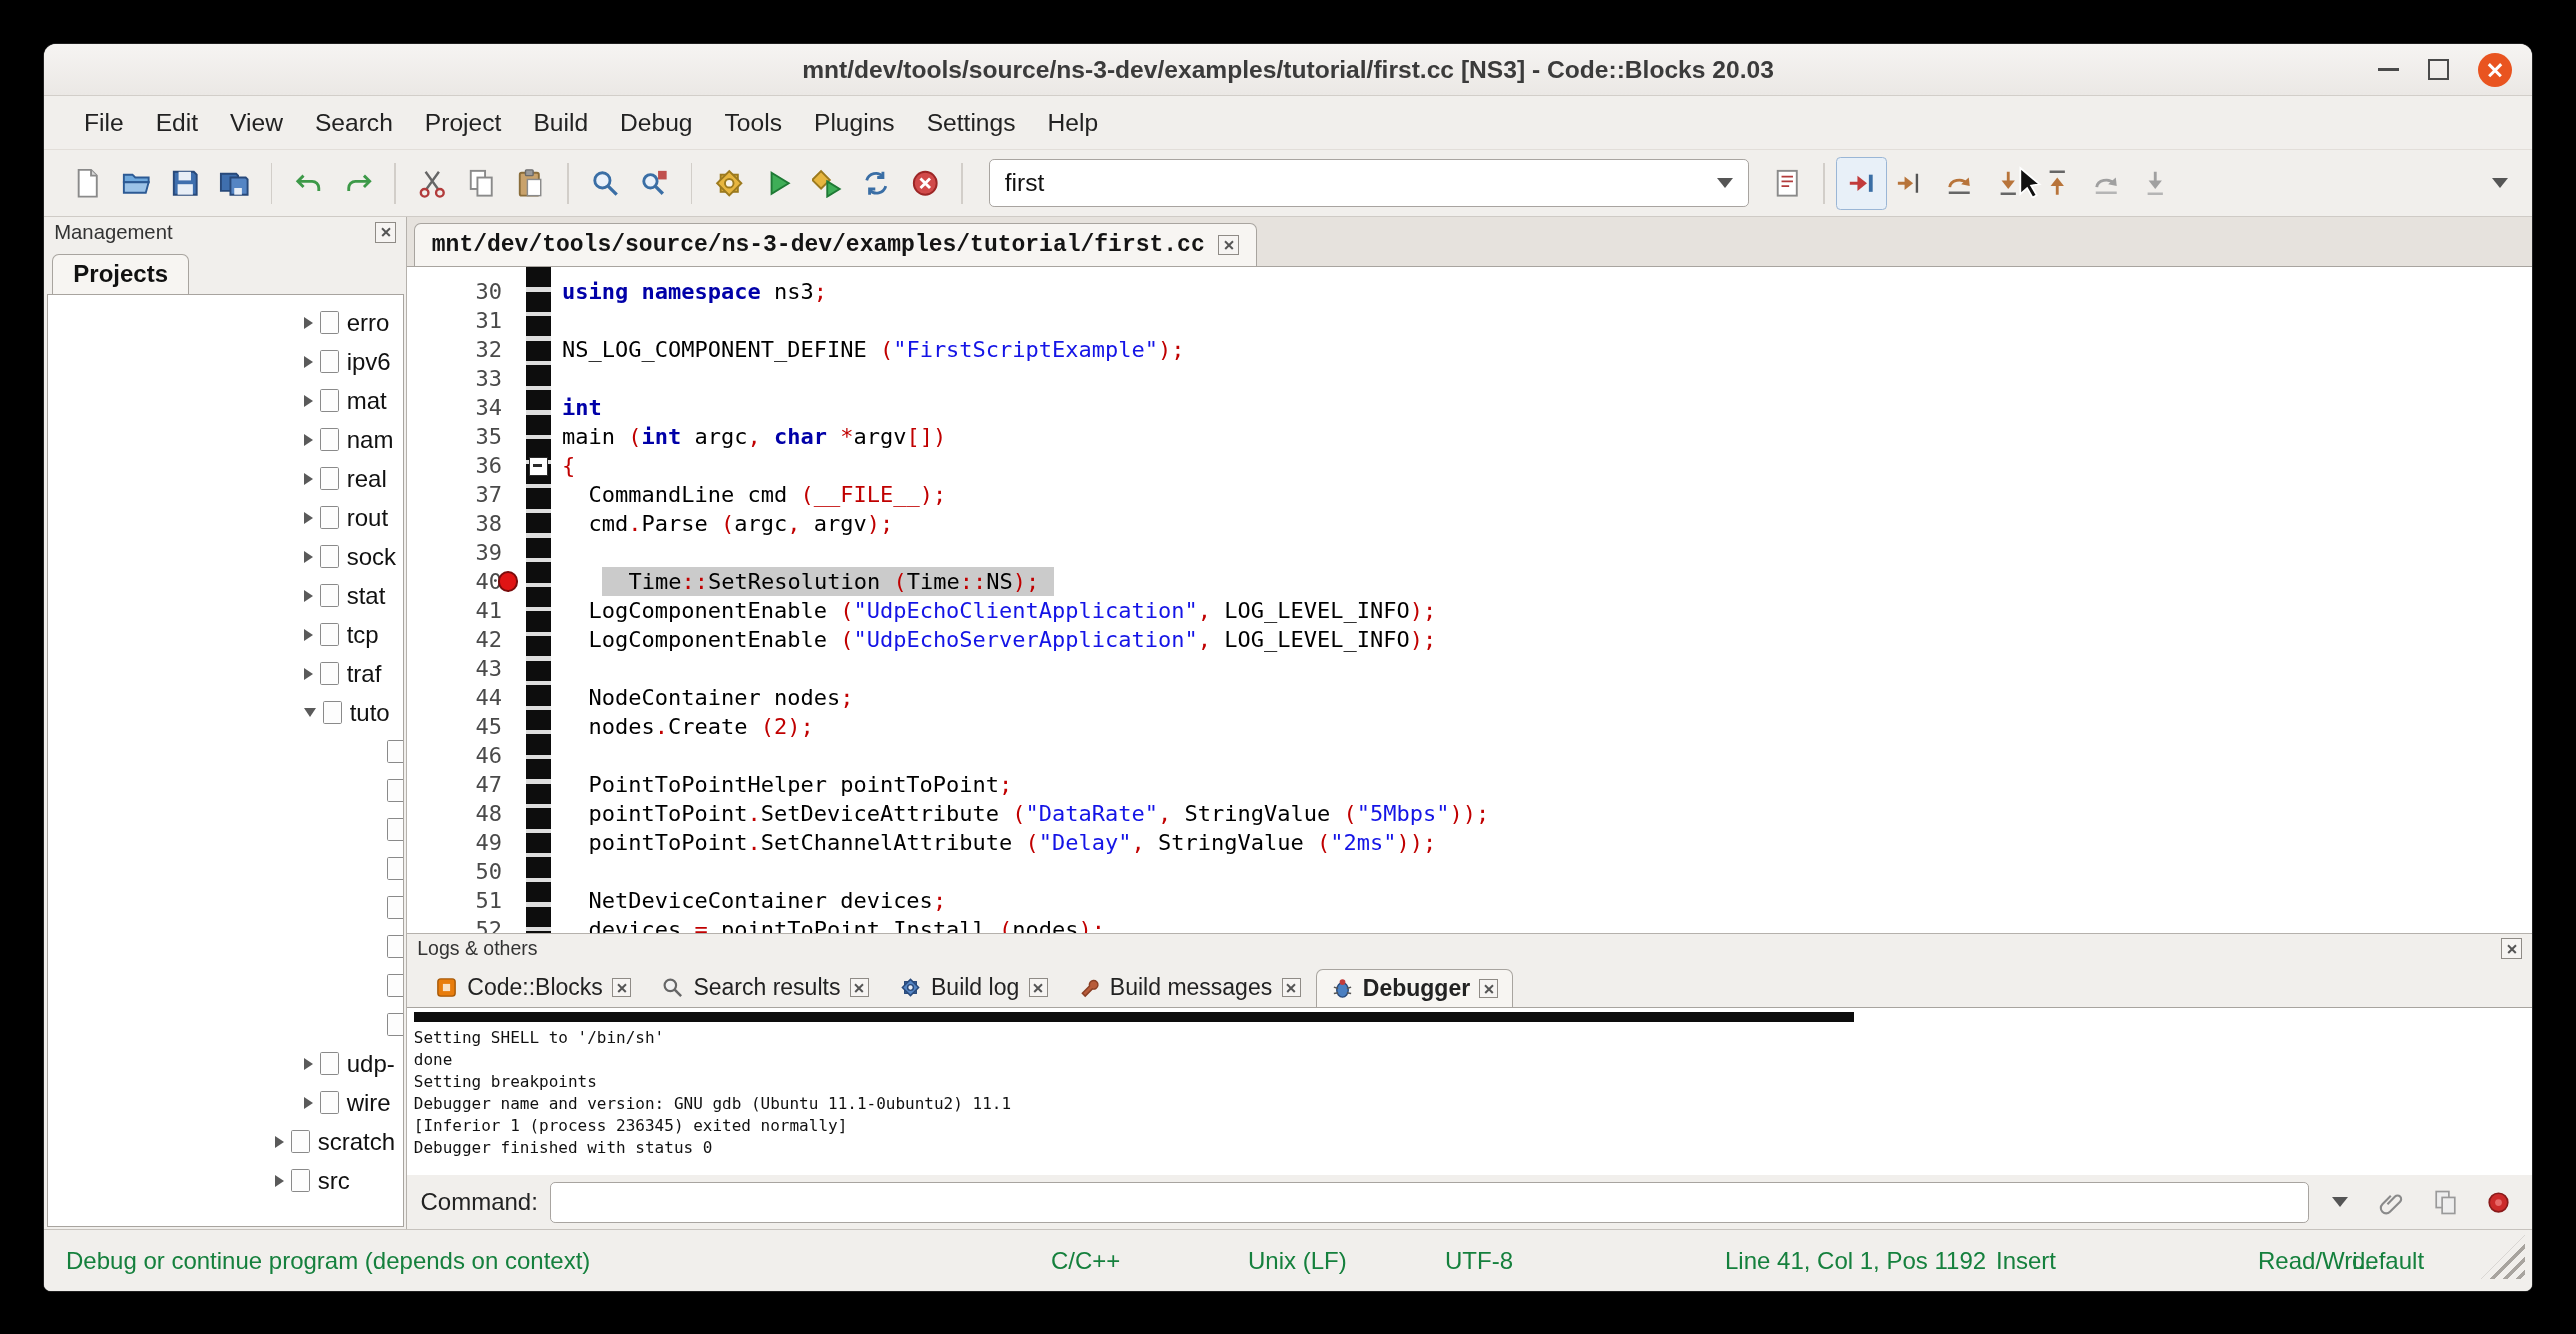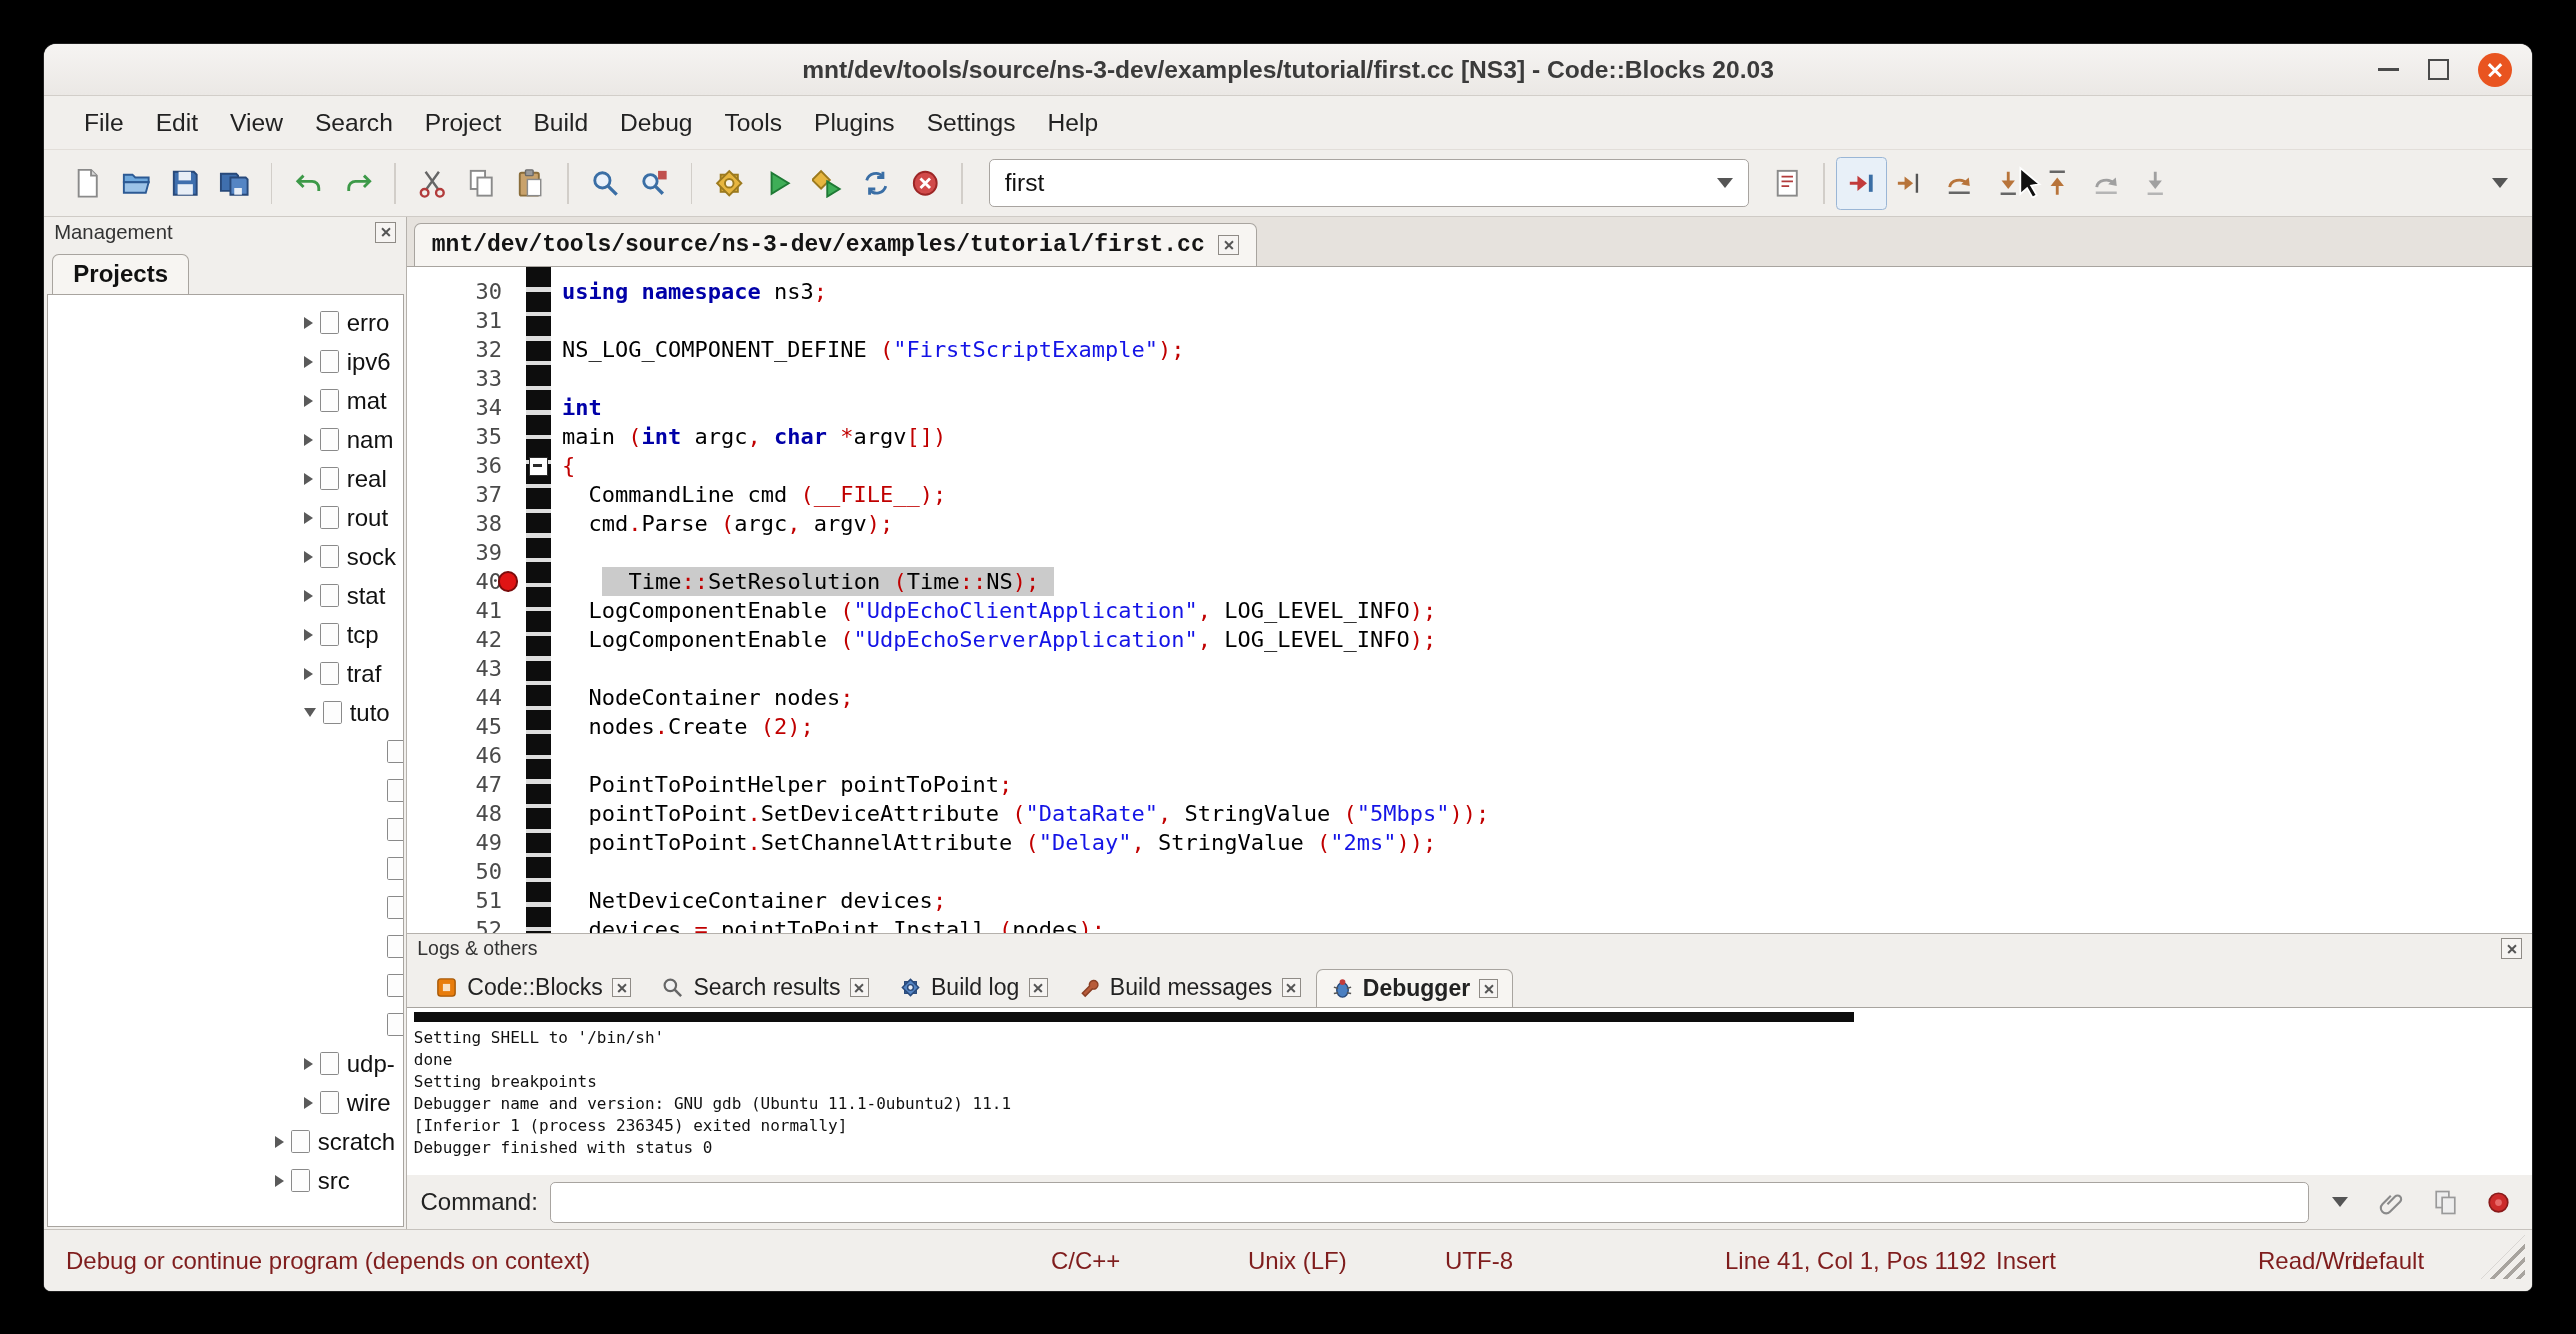--- a/index.html
+++ b/index.html
@@ -111,21 +111,21 @@
   .log-line{font-family:"DejaVu Sans Mono",monospace;font-size:16px;line-height:22px;color:#111;white-space:pre;}
   .command-row{height:54px;display:flex;align-items:center;gap:12px;padding:0 13.5px;background:#f1efec;flex:none;}
   .cmd-label{font-size:24px;color:#222;white-space:nowrap;}
   .cmd-combo{flex:1;height:39px;background:#fff;border:0.8px solid #a8a4a0;border-radius:5.1px;}
   .cmd-drop{width:39px;height:39px;display:flex;align-items:center;justify-content:center;}
   .cmd-btn{width:41px;height:41px;display:flex;align-items:center;justify-content:center;background:transparent;border:none;padding:0;}
   .cmd-btn svg{width:27px;height:27px;display:block;}
 
   
   .statusbar{height:61px;border-top:0.8px solid #c6c2bd;position:relative;flex:none;
-             font-size:24px;color:#7f1d1d;background:#f1efec;}
+             font-size:24px;color:#15803d;background:#f1efec;}
   .status-hint{position:absolute;left:22px;top:50%;transform:translateY(-50%);}
   .status-field{position:absolute;top:50%;transform:translateY(-50%);white-space:nowrap;}
 
   .grip{position:absolute;right:6.8px;bottom:12px;width:44px;height:44px;
         clip-path:polygon(100% 0,100% 100%,0 100%);
         background:repeating-linear-gradient(135deg,#a8a49f 0 3.4px,transparent 3.4px 9.3px);}
 
   .cursor-overlay{position:absolute;left:2015px;top:166px;z-index:99;}
 </style>
 </head>

